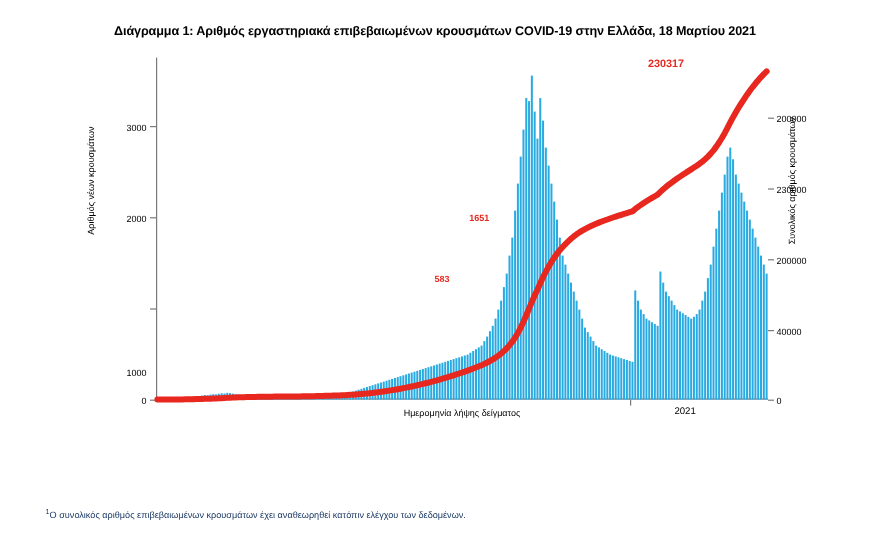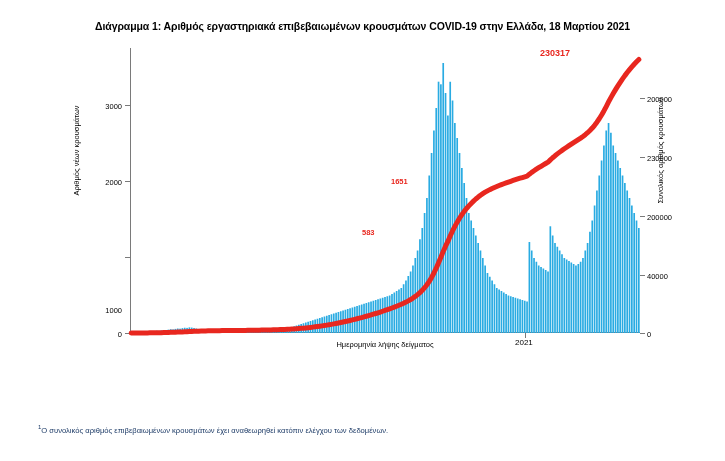--- a/index.html
+++ b/index.html
@@ -94,20 +94,21 @@
     width: 50px;
   }
   .tick-mark {
     position: absolute;
     background: #7a7a7a;
   }
   .x-tick-label {
     position: absolute;
     font-size: 8px;
     color: #000;
+    margin-left: 47px;
   }
   .annot {
     position: absolute;
     font-size: 7.5px;
     font-weight: bold;
     color: #e8271f;
     white-space: nowrap;
   }
   .annot-big {
     position: absolute;

